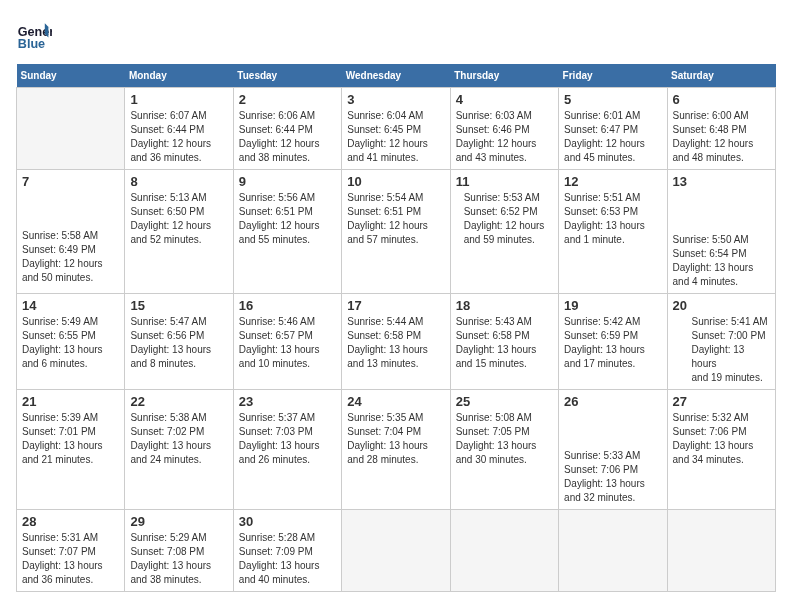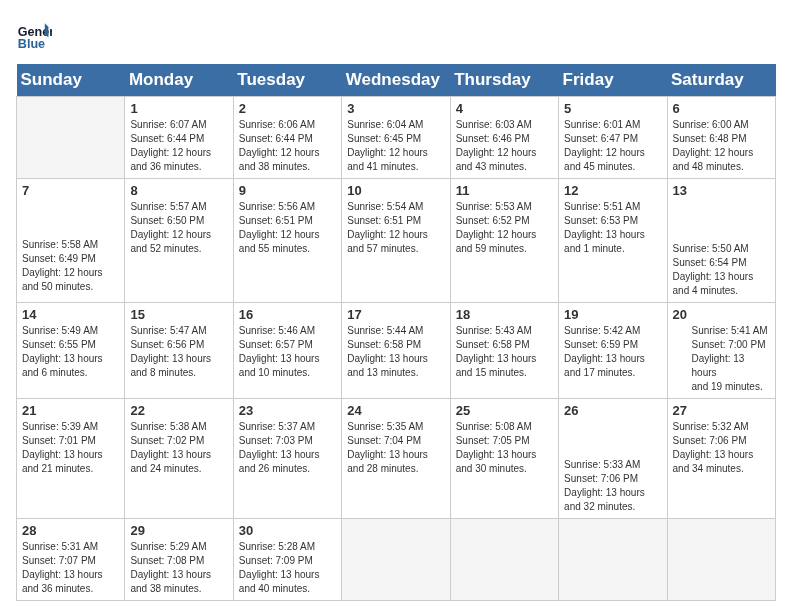--- a/index.html
+++ b/index.html
@@ -40,21 +40,21 @@
     table {
       width: 100%;
       border-collapse: collapse;
       font-size: 11px;
     }
     thead tr th {
       background: #3a6ea5;
       color: #fff;
       padding: 6px 4px;
       text-align: left;
-      font-size: 17px;
+      font-size: 10px;
       font-weight: bold;
     }
     tbody tr td {
       border: 1px solid #ccc;
       vertical-align: top;
       padding: 4px 5px;
       height: 80px;
       width: 108px;
     }
     tbody tr td.empty {
@@ -151,42 +151,42 @@
       <tr>
         <td>
           <span class="day-number">7</span>
           <div class="day-info" style="white-space: pre-line; margin-top: 40px;">Sunrise: 5:58 AM
 Sunset: 6:49 PM
 Daylight: 12 hours
 and 50 minutes.</div>
         </td>
         <td>
           <span class="day-number">8</span>
-          <div class="day-info" style="white-space: pre-line;">Sunrise: 5:57 AM
+          <div class="day-info" style="white-space: pre-line;">Sunrise: 5:13 AM
 Sunset: 6:50 PM
 Daylight: 12 hours
 and 52 minutes.</div>
         </td>
         <td>
           <span class="day-number">9</span>
           <div class="day-info" style="white-space: pre-line;">Sunrise: 5:56 AM
 Sunset: 6:51 PM
 Daylight: 12 hours
 and 55 minutes.</div>
         </td>
         <td>
           <span class="day-number">10</span>
           <div class="day-info" style="white-space: pre-line;">Sunrise: 5:54 AM
 Sunset: 6:51 PM
 Daylight: 12 hours
 and 57 minutes.</div>
         </td>
         <td>
           <span class="day-number">11</span>
-          <div class="day-info" style="white-space: pre-line;">Sunrise: 5:53 AM
+          <div class="day-info" style="white-space: pre-line; margin-left: 8px;">Sunrise: 5:53 AM
 Sunset: 6:52 PM
 Daylight: 12 hours
 and 59 minutes.</div>
         </td>
         <td>
           <span class="day-number">12</span>
           <div class="day-info" style="white-space: pre-line;">Sunrise: 5:51 AM
 Sunset: 6:53 PM
 Daylight: 13 hours
 and 1 minute.</div>

